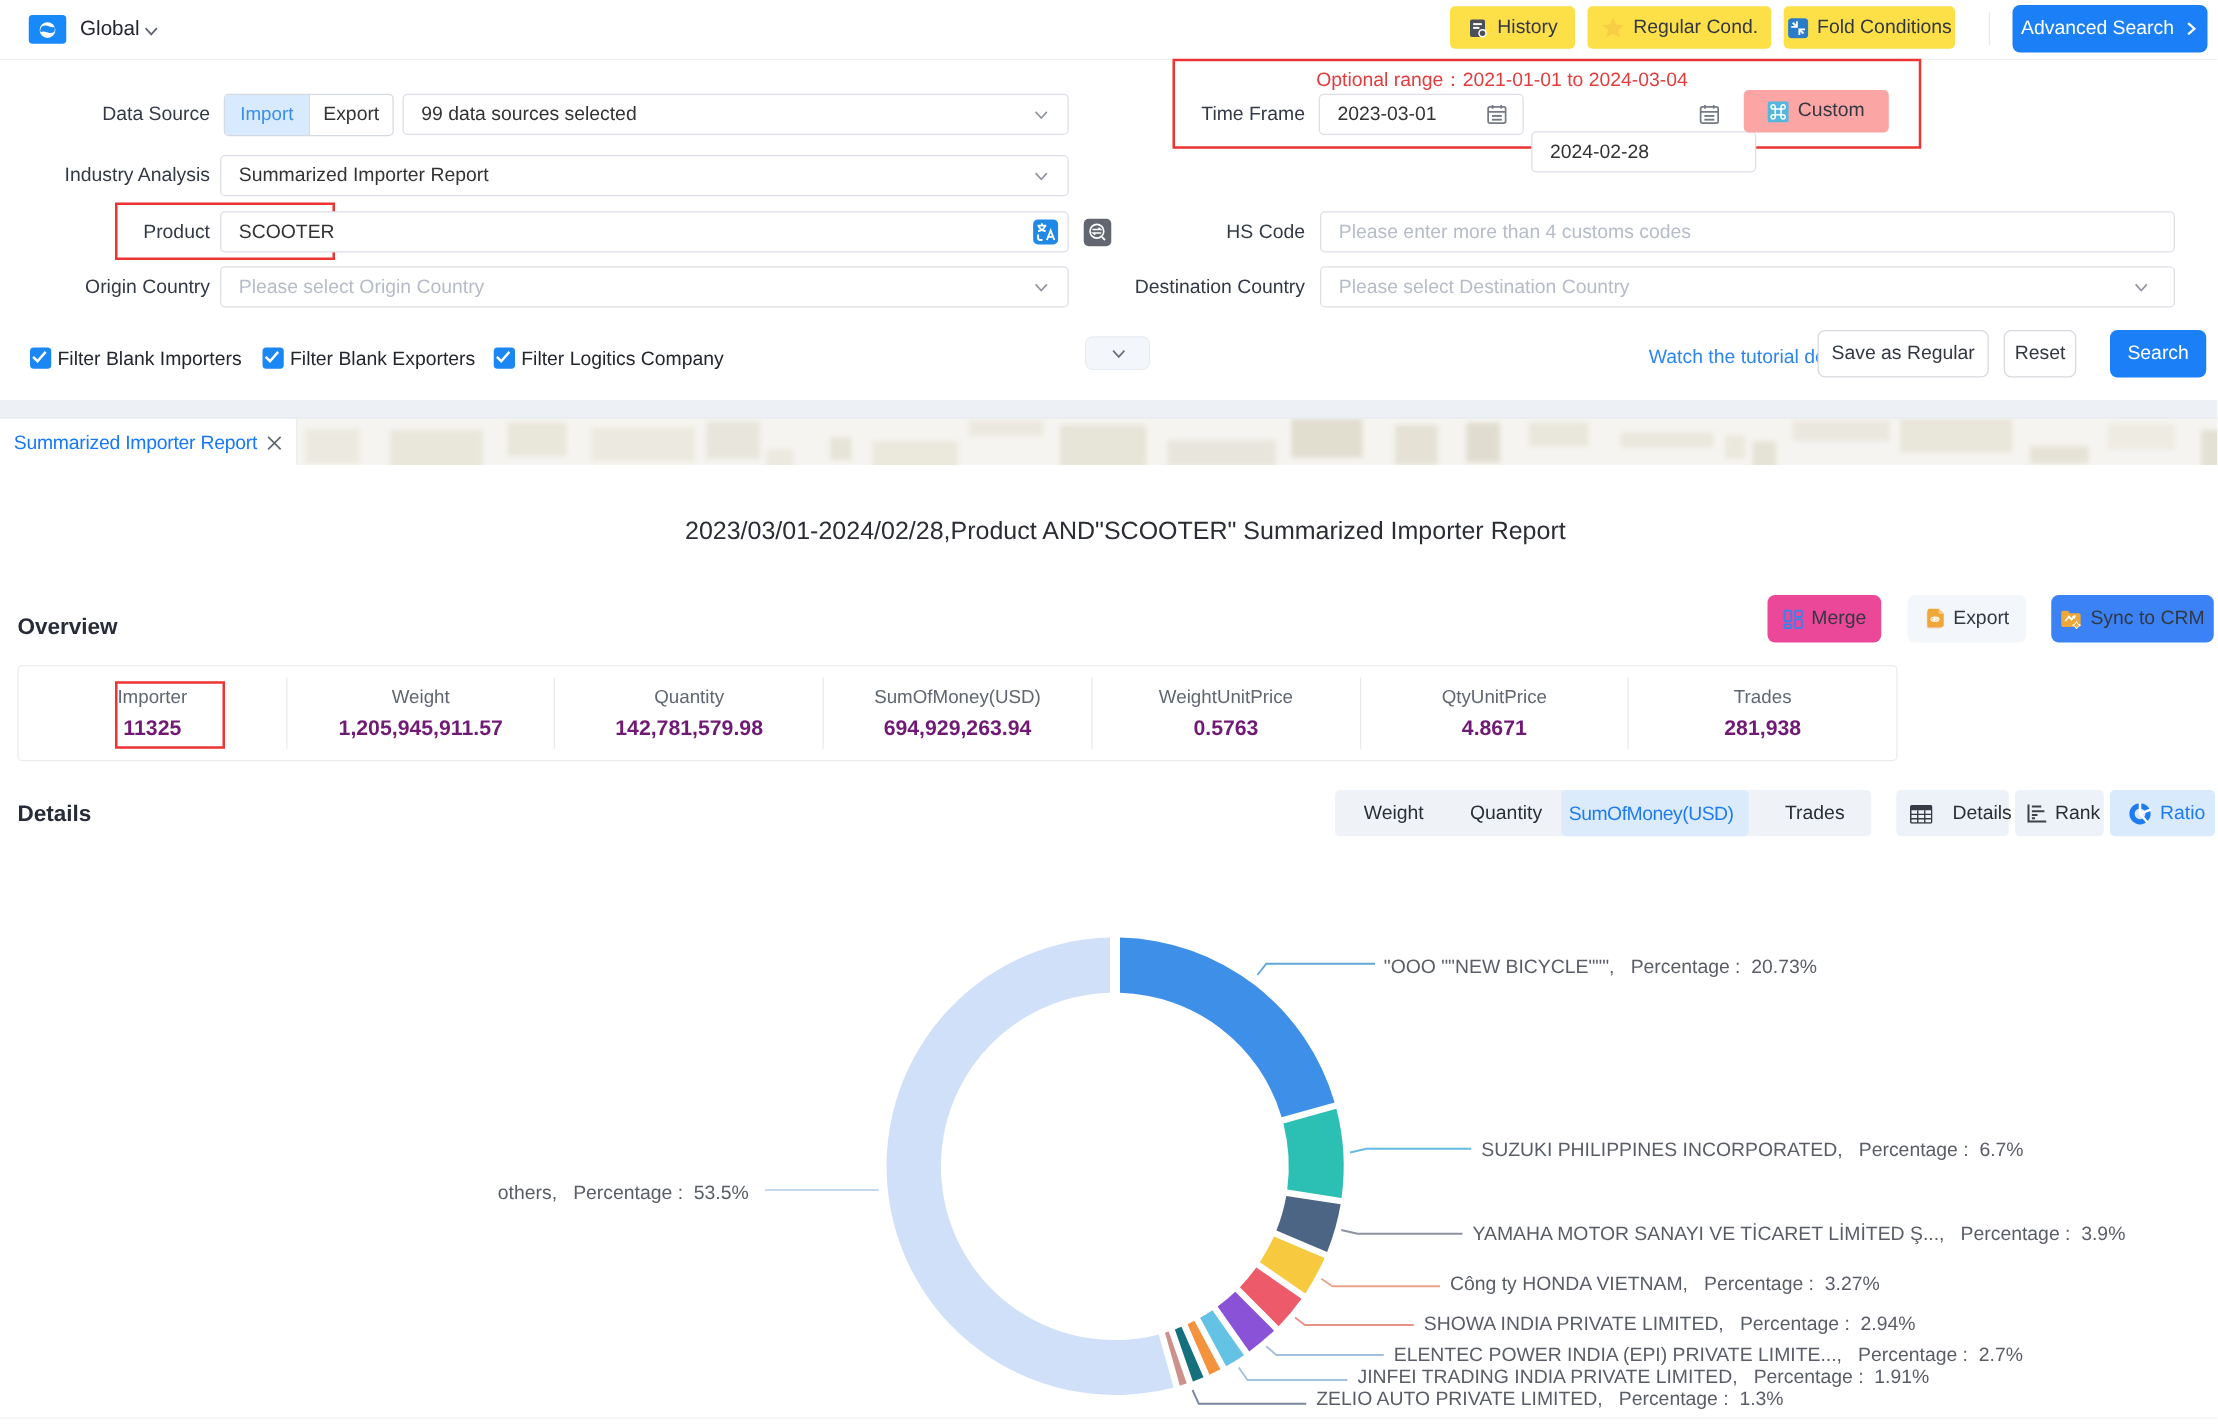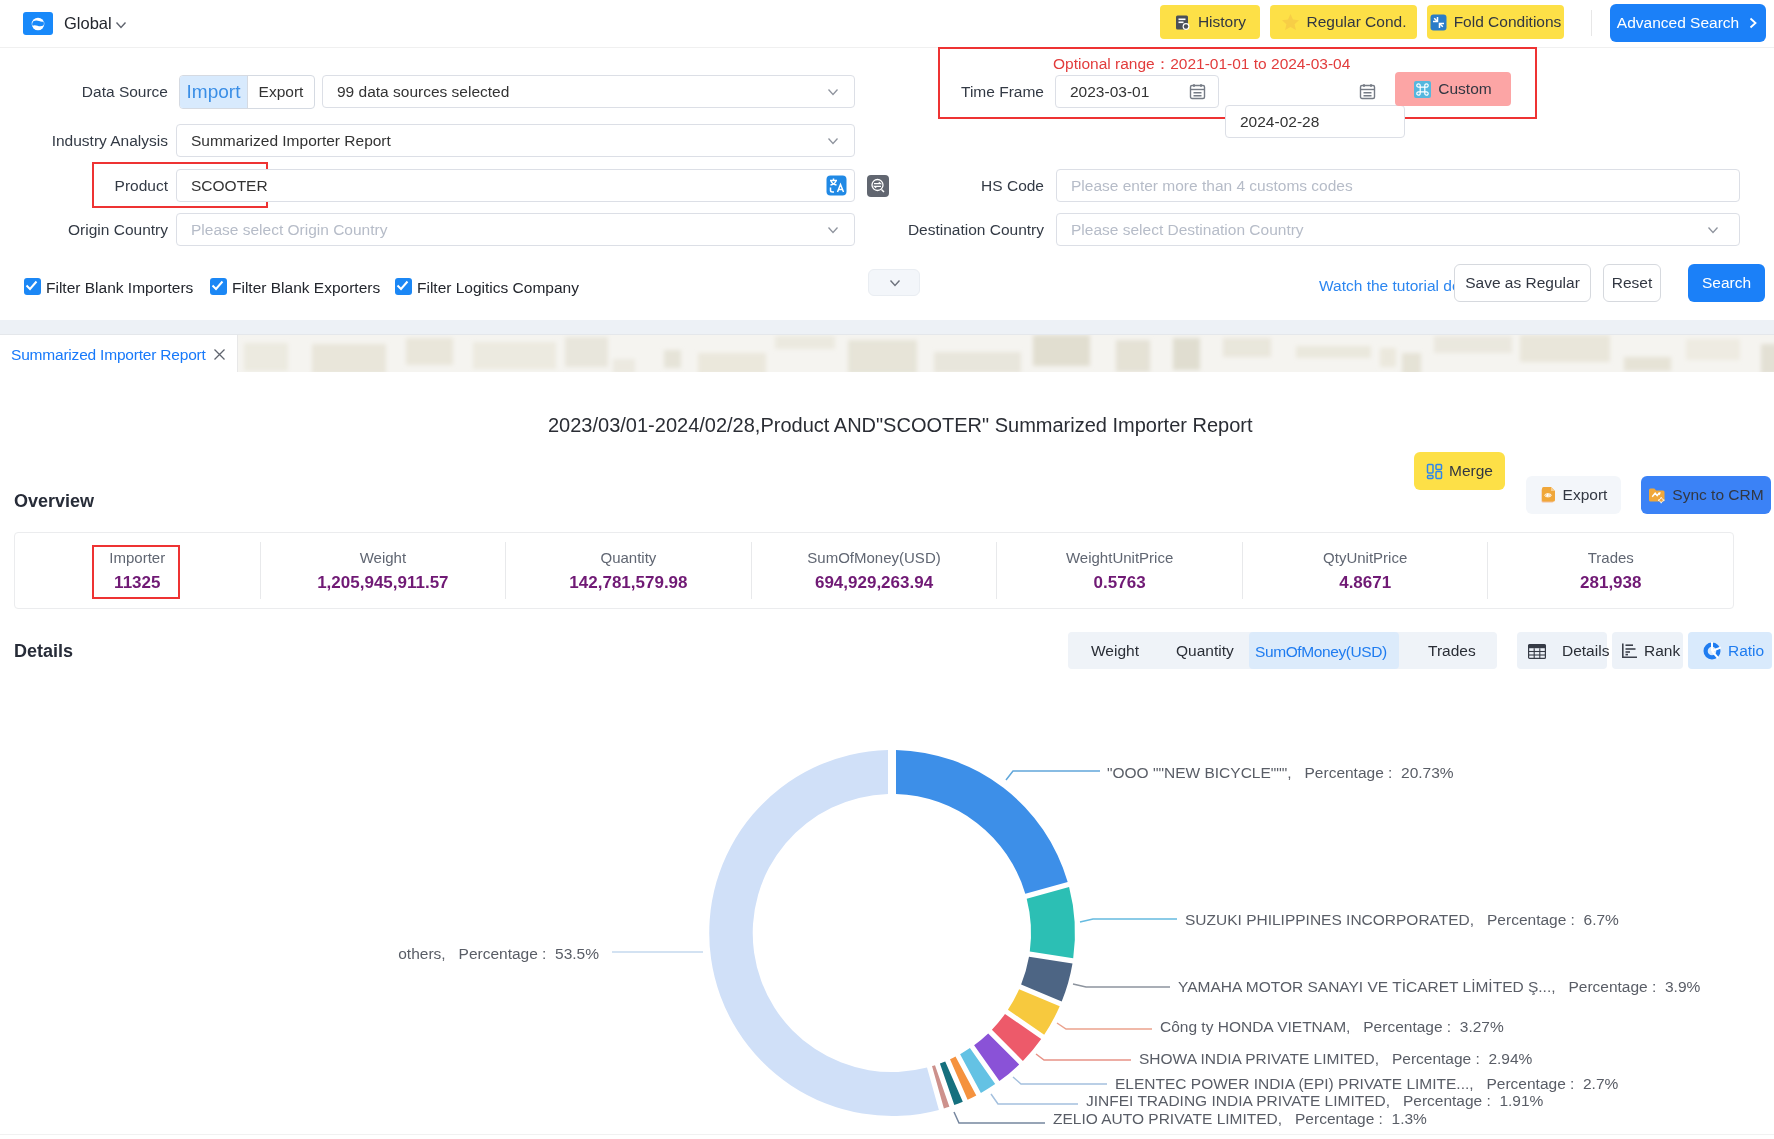--- a/index.html
+++ b/index.html
@@ -7,21 +7,21 @@
 #page { position:relative; width:1774px; height:1139px; background:#fff; }
 .abs { position:absolute; }
 .lbl { position:absolute; font-size:15.5px; color:#333a45; text-align:right; line-height:33px; height:33px; }
 .ctrl { position:absolute; height:33px; border:1px solid #dcdfe6; border-radius:4px; background:#fff; font-size:15.5px; color:#333; line-height:31px; padding-left:14px; }
 .ph { color:#b6bcc8; }
 .chev { position:absolute; width:14px; height:14px; }
 .chev svg { display:block; }
 .btn { position:absolute; display:flex; align-items:center; justify-content:center; font-size:15.5px; color:#323742; background:#fde047; border-radius:4px; }
 .redbox { position:absolute; border:2px solid #ee3333; }
 .seg { position:absolute; left:179px; top:75px; width:136px; height:34px; border:1px solid #d5dae2; border-radius:4px; display:flex; overflow:hidden; background:#fff; }
-.seg .a { width:68px; text-align:center; line-height:32px; font-size:19px; color:#3a8ee6; background:#d8eafd; }
+.seg .a { width:68px; text-align:center; line-height:32px; font-size:15px; color:#3a8ee6; background:#d8eafd; }
 .seg .b { width:68px; text-align:center; line-height:32px; font-size:15.5px; color:#333; border-left:1px solid #d5dae2; }
 .cb { position:absolute; width:17px; height:17px; background:#1b87f5; border-radius:3px; }
 .cb svg { display:block; margin:2px 0 0 1px; }
 .cblbl { position:absolute; font-size:15.5px; color:#23262d; top-pad:0; }
 .statlbl { font-size:15px; color:#606672; text-align:center; }
 .statval { font-size:17px; font-weight:bold; color:#701a75; text-align:center; margin-top:7px; }
 .pilltxt { font-size:15.5px; color:#2a2e36; }
 </style>
 </head>
 <body>
@@ -229,21 +229,21 @@
 <div class="abs" style="left:0;top:335px;width:238px;height:37px;background:#fff;border-right:1px solid #e8e8e8;">
   <span style="position:absolute;left:11px;top:11px;font-size:15.5px;letter-spacing:-0.2px;color:#1779fa;white-space:nowrap;">Summarized Importer Report</span>
   <svg width="13" height="13" viewBox="0 0 13 13" style="position:absolute;left:213px;top:13px;">
         <path d="M1.5 1.5 L11.5 11.5 M11.5 1.5 L1.5 11.5" stroke="#5f646e" stroke-width="1.3"></path>
       </svg>
 </div>
 
 <div class="abs" style="left:548px;top:414px;white-space:nowrap;font-size:20px;color:#2a2d34;">2023/03/01-2024/02/28,Product AND"SCOOTER" Summarized Importer Report</div>
 
 <div class="abs" style="left:14px;top:491px;font-size:18px;font-weight:bold;color:#272c38;">Overview</div>
-<div class="btn" style="left:1414px;top:452px;width:91px;height:38px;background:#fde047;border-radius:6px;">
+<div class="btn" style="left:1414px;top:476px;width:91px;height:38px;background:#ec4899;border-radius:6px;">
   <svg width="17" height="17" viewBox="0 0 17 17" style="margin-right:6px;">
         <g fill="none" stroke="#2c86f0" stroke-width="1.5">
           <rect x="1.5" y="1.5" width="5.5" height="8.5" rx="1"></rect>
           <rect x="10" y="1.5" width="5.5" height="5" rx="1"></rect>
           <rect x="1.5" y="12.5" width="5.5" height="3" rx="1"></rect>
           <rect x="10" y="8.5" width="5.5" height="7" rx="1"></rect>
         </g>
       </svg>
   Merge
 </div>
@@ -260,21 +260,21 @@
 <div class="btn" style="left:1641px;top:476px;width:130px;height:38px;background:#3b82f6;border-radius:6px;">
   <svg width="18" height="17" viewBox="0 0 18 17" style="margin-right:6px;">
         <path d="M1 3 Q1 1.5 2.5 1.5 L6.3 1.5 L8.2 3.5 L15 3.5 Q16.5 3.5 16.5 5 L16.5 13 Q16.5 14.5 15 14.5 L2.5 14.5 Q1 14.5 1 13 Z" fill="#f0a73a"></path>
         <path d="M4.2 9.8 L7.2 6.2 L9.2 8.6 L11.6 5.6" stroke="#fff" stroke-width="1.4" fill="none"></path>
         <path d="M12.6 5 L12 8.2 L9.6 6.4 Z" fill="#fff" transform="rotate(10 11.5 6.5)"></path>
         <path d="M13.2 10.2 L14.3 12.2 L16.4 13.2 L14.3 14.2 L13.2 16.2 L12.1 14.2 L10 13.2 L12.1 12.2 Z" fill="#f0a73a" stroke="#fff" stroke-width="0.8"></path>
       </svg>
   Sync to CRM
 </div>
 
-<div class="abs" style="left:14px;top:532px;width:1720px;height:77px;border:1px solid #ebecee;border-radius:4px;display:flex;">
+<div class="abs" style="left:14px;top:532px;width:1504px;height:77px;border:1px solid #ebecee;border-radius:4px;display:flex;">
   <div style="flex:1;padding-top:16px;">
         <div class="statlbl">Importer</div>
         <div class="statval">11325</div>
       </div>
   <div style="width:1px;background:#e8e9eb;margin:9px 0;"></div>
   <div style="flex:1;padding-top:16px;">
         <div class="statlbl">Weight</div>
         <div class="statval">1,205,945,911.57</div>
       </div>
   <div style="width:1px;background:#e8e9eb;margin:9px 0;"></div>

